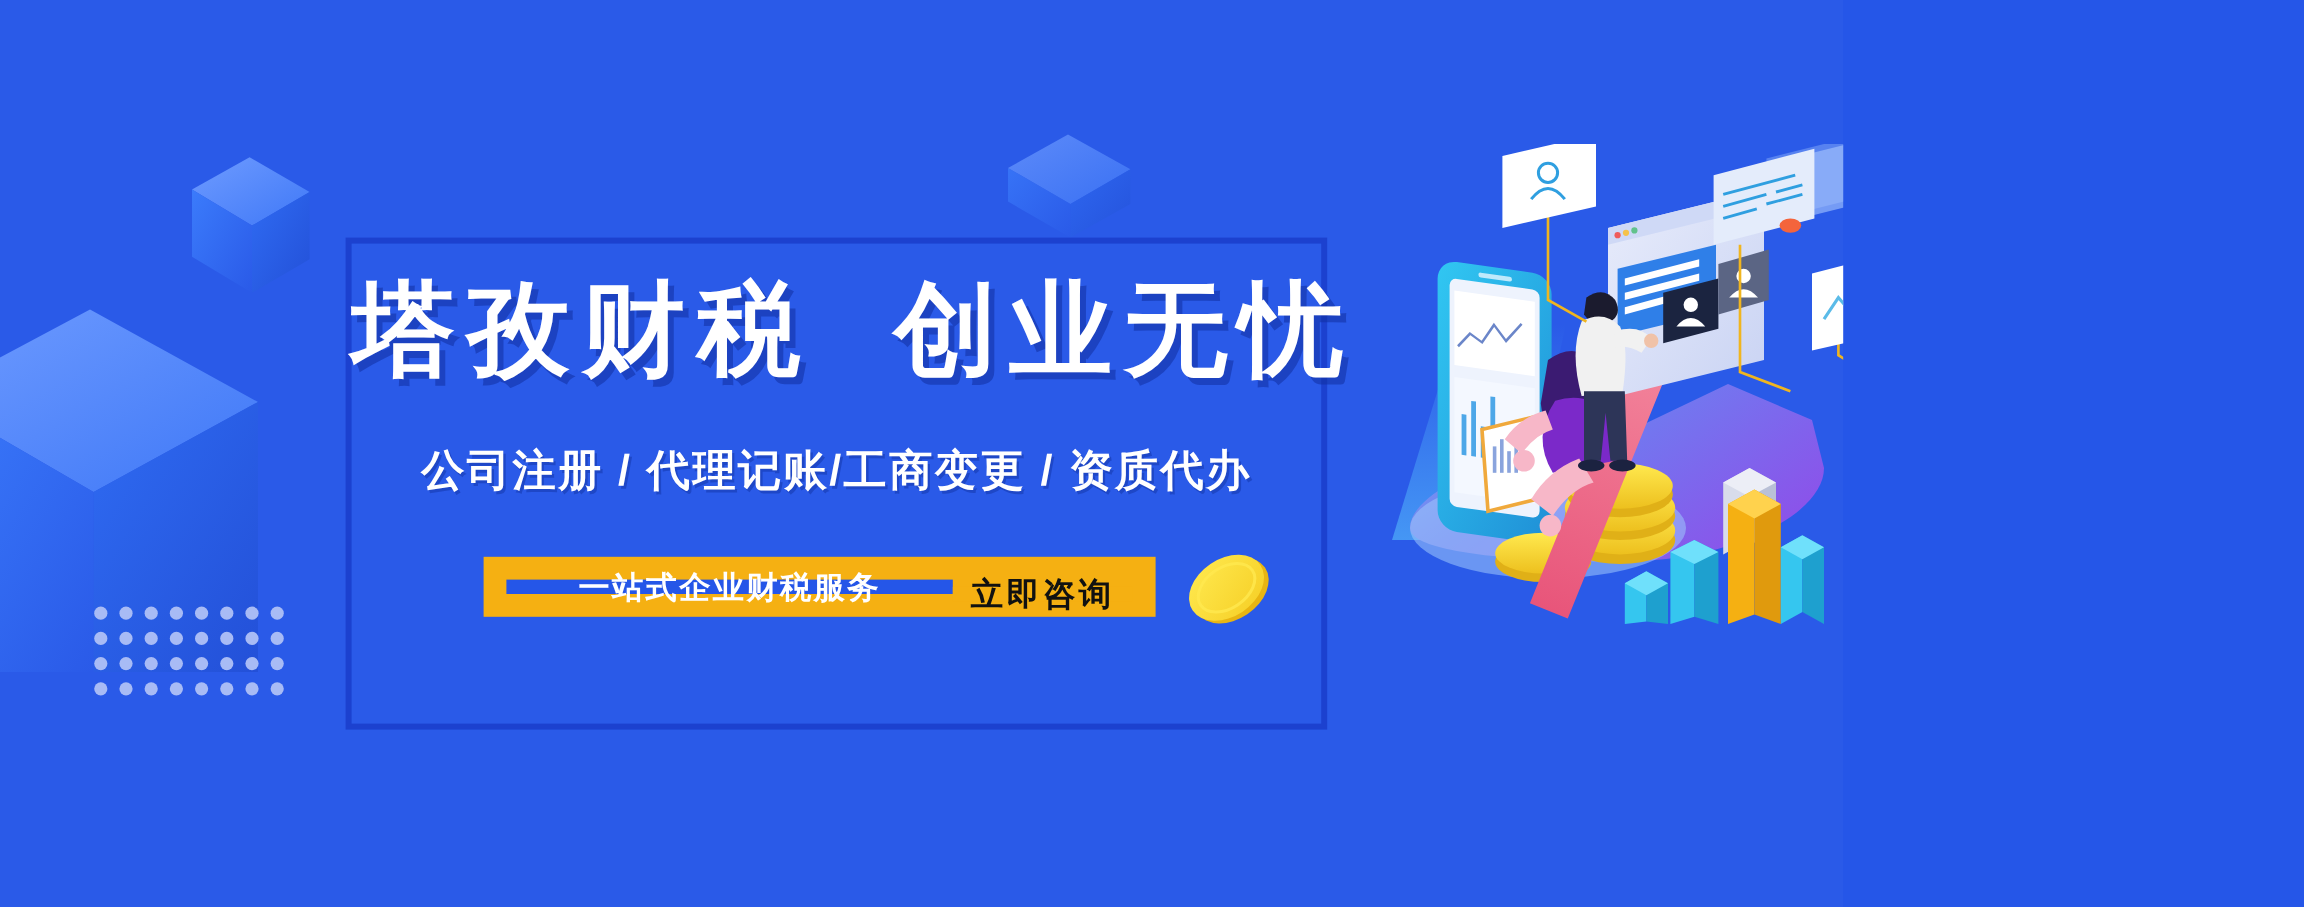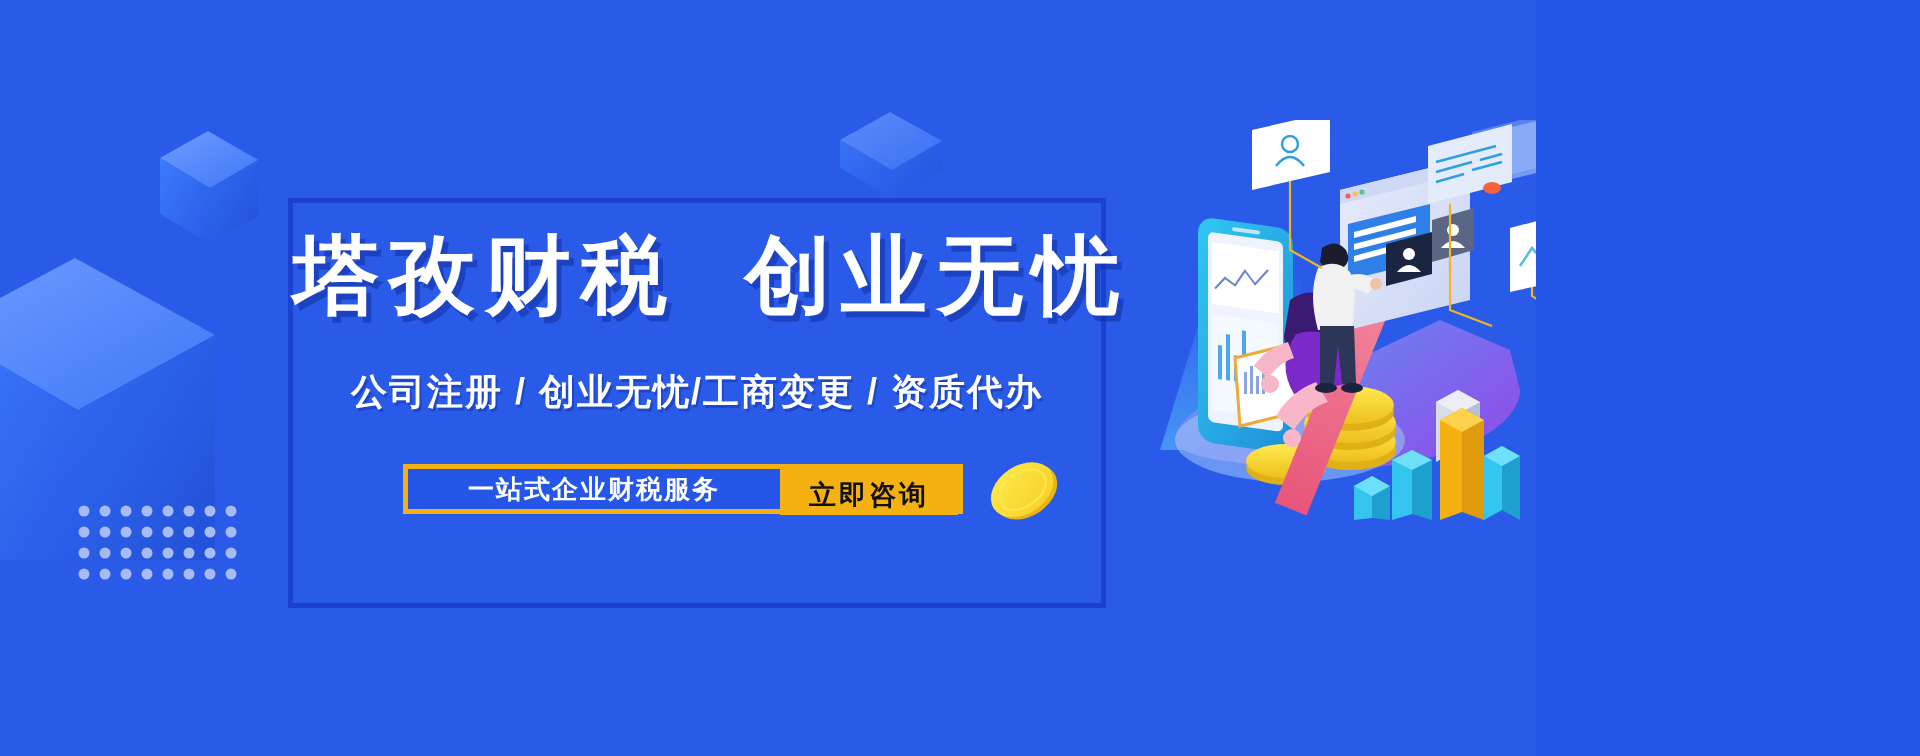--- a/index.html
+++ b/index.html
@@ -51,21 +51,21 @@
     white-space:pre;
   }
 
   
   #cta-bar{
     position:absolute;left:110px;top:261px;
     width:560px;height:50px;
     background:#f5b012;
     display:flex;align-items:center;
     box-sizing:border-box;
-    padding:5px;
+    padding:19px;
   }
   #cta-tagline{
     height:100%;
     flex:0 0 372px;
     background:#2556e8;
     color:#ffffff;
     font-size:26px;
     font-weight:700;
     letter-spacing:2px;
     display:flex;align-items:center;justify-content:center;
@@ -198,21 +198,21 @@
           <circle cx="132" cy="69" r="5.5"></circle>
           <circle cx="153" cy="69" r="5.5"></circle>
       </g>
     </svg>
   </div>
 
   <div id="text-block">
 
     <div id="headline">塔孜财税  创业无忧</div>
 
-    <div id="subtitle">公司注册 / 创业无忧/工商变更 / 资质代办</div>
+    <div id="subtitle">公司注册 / 代理记账/工商变更 / 资质代办</div>
 
     <div id="cta-bar">
       <div id="cta-tagline">一站式企业财税服务</div>
       <div id="cta-button">立即咨询</div>
     </div>
 
   </div>
 
   <div id="illustration">
     <svg width="460" height="400" viewBox="0 0 460 400">

